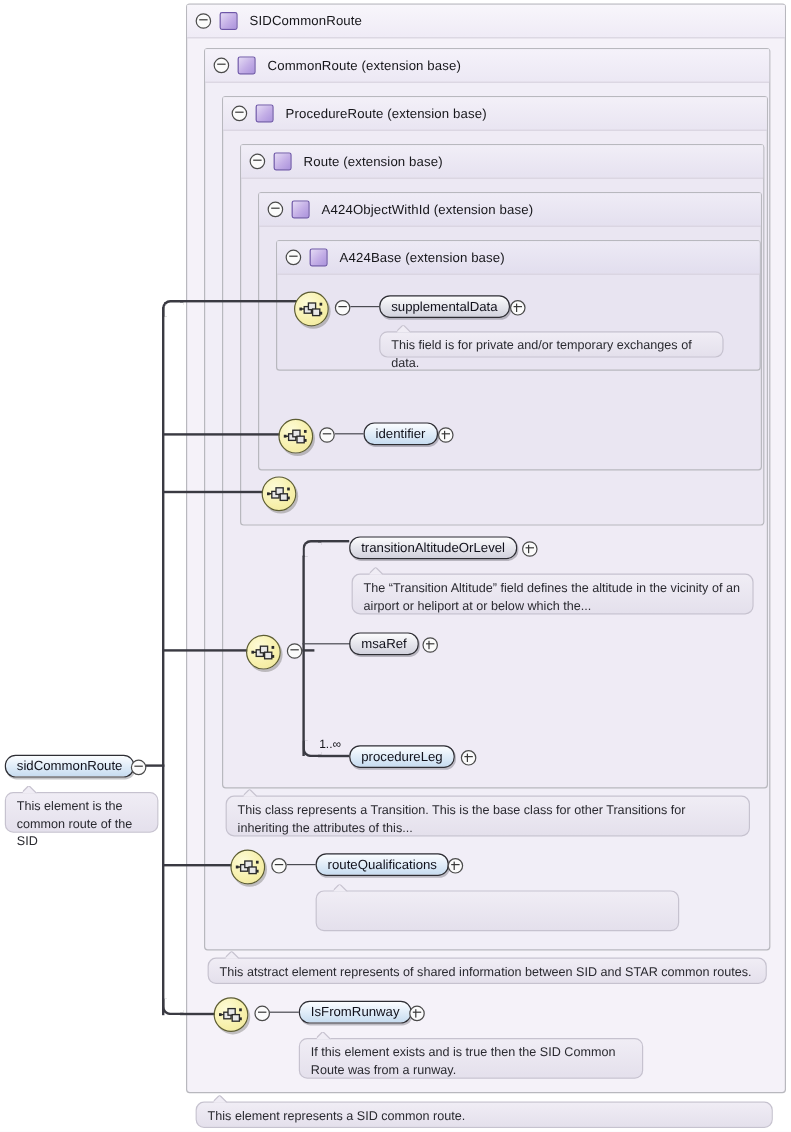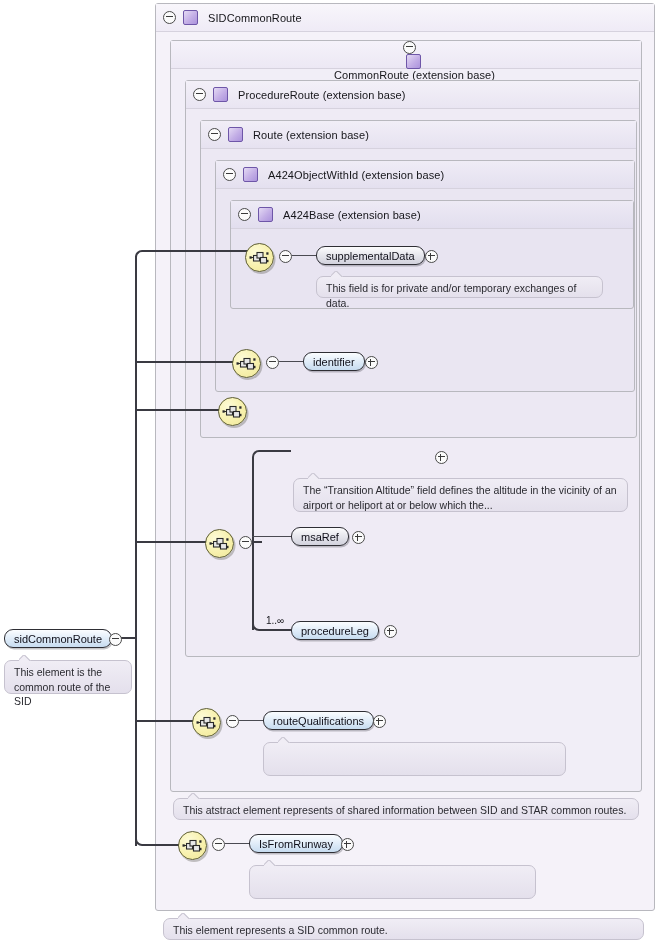--- a/index.html
+++ b/index.html
@@ -132,21 +132,21 @@
 
   <div class="typebox l0" style="left:155px;top:3px;width:500px;height:908px;">
     <div class="tb-head" style="background:linear-gradient(180deg,#f8f6fb 0%,#efebf6 100%);">
       <div class="mcircle"></div>
       <div class="swatch"></div>
       <div class="tb-title">SIDCommonRoute</div>
     </div>
   </div>
 
   <div class="typebox l1" style="left:170px;top:40px;width:472px;height:752px;">
-    <div class="tb-head" style="background:linear-gradient(180deg,#f5f2fa 0%,#ece8f4 100%);flex-direction:column;">
+    <div class="tb-head" style="background:linear-gradient(180deg,#f5f2fa 0%,#ece8f4 100%);">
       <div class="mcircle"></div>
       <div class="swatch"></div>
       <div class="tb-title">CommonRoute (extension base)</div>
     </div>
   </div>
 
   <div class="typebox l2" style="left:185px;top:80px;width:455px;height:577px;">
     <div class="tb-head" style="background:linear-gradient(180deg,#f3f0f8 0%,#e9e5f2 100%);">
       <div class="mcircle"></div>
       <div class="swatch"></div>
@@ -295,37 +295,44 @@
   <div class="mcircle" style="position:absolute;left:239px;top:536px;"></div>
 
   <div class="ln2 h" style="left:252px;top:541px;width:10px;"></div>
   <div class="ln2 v" style="left:252px;top:463px;height:167px;"></div>
   <div class="corner tl" style="left:252px;top:450px;width:16px;height:14px;"></div>
   <div class="ln2 h" style="left:265px;top:450px;width:26px;"></div>
   <div class="ln lnh" style="left:252px;top:536px;width:40px;"></div>
   <div class="corner bl" style="left:252px;top:617px;width:16px;height:14px;"></div>
   <div class="ln2 h" style="left:265px;top:629px;width:26px;"></div>
 
+  <div class="elem grey" style="left:291px;top:447px;">
+    <span>transitionAltitudeOrLevel</span>
+  </div>
   <span class="pcircle" style="position:absolute;left:435px;top:451px;"></span>
   <div class="ann" style="left:293px;top:478px;width:335px;height:34px;">
     <span class="tip" style="left:14px;"></span>
     <span>The “Transition Altitude” field defines the altitude in the vicinity of an airport or heliport at or below which the...</span>
   </div>
 
   <div class="elem grey" style="left:291px;top:527px;">
     <span>msaRef</span>
   </div>
   <span class="pcircle" style="position:absolute;left:352px;top:531px;"></span>
 
   <div class="card" style="left:266px;top:615px;">1..∞</div>
   <div class="elem" style="left:291px;top:621px;text-align:center;">
     <span>procedureLeg</span>
   </div>
   <span class="pcircle" style="position:absolute;left:384px;top:625px;"></span>
 
+  <div class="ann" style="left:188px;top:663px;width:437px;height:34px;">
+    <span class="tip" style="left:14px;"></span>
+    <span>This class represents a Transition. This is the base class for other Transitions for inheriting the attributes of this...</span>
+  </div>
 
   <div class="seq" style="left:192px;top:708px;">
     <svg width="27" height="27" viewBox="0 0 27 27">
       <g stroke="#2a2a2a" stroke-width="1.2" fill="none">
         <line x1="5" y1="13.5" x2="9" y2="13.5"></line>
         <line x1="12.5" y1="10.5" x2="15" y2="10.5"></line>
         <line x1="17.5" y1="17" x2="20" y2="17"></line>
       </g>
       <g fill="#e8e8e8" stroke="#2a2a2a" stroke-width="1.1">
         <rect x="7.5" y="11.5" width="6" height="5.5"></rect>
@@ -374,20 +381,21 @@
     </svg>
   </div>
   <div class="mcircle" style="position:absolute;left:212px;top:838px;"></div>
   <div class="ln lnh" style="left:225px;top:843px;width:24px;"></div>
   <div class="elem" style="left:249px;top:834px;">
     <span>IsFromRunway</span>
   </div>
   <span class="pcircle" style="position:absolute;left:341px;top:838px;"></span>
   <div class="ann" style="left:249px;top:865px;width:287px;height:34px;">
     <span class="tip" style="left:14px;"></span>
+    <span>If this element exists and is true then the SID Common Route was from a runway.</span>
   </div>
 
   <div class="ann" style="left:163px;top:918px;width:481px;height:20px;">
     <span class="tip" style="left:14px;"></span>
     <span>This element represents a SID common route.</span>
   </div>
 
   <div class="elem" style="left:4px;top:629px;">
     <span>sidCommonRoute</span>
   </div>

